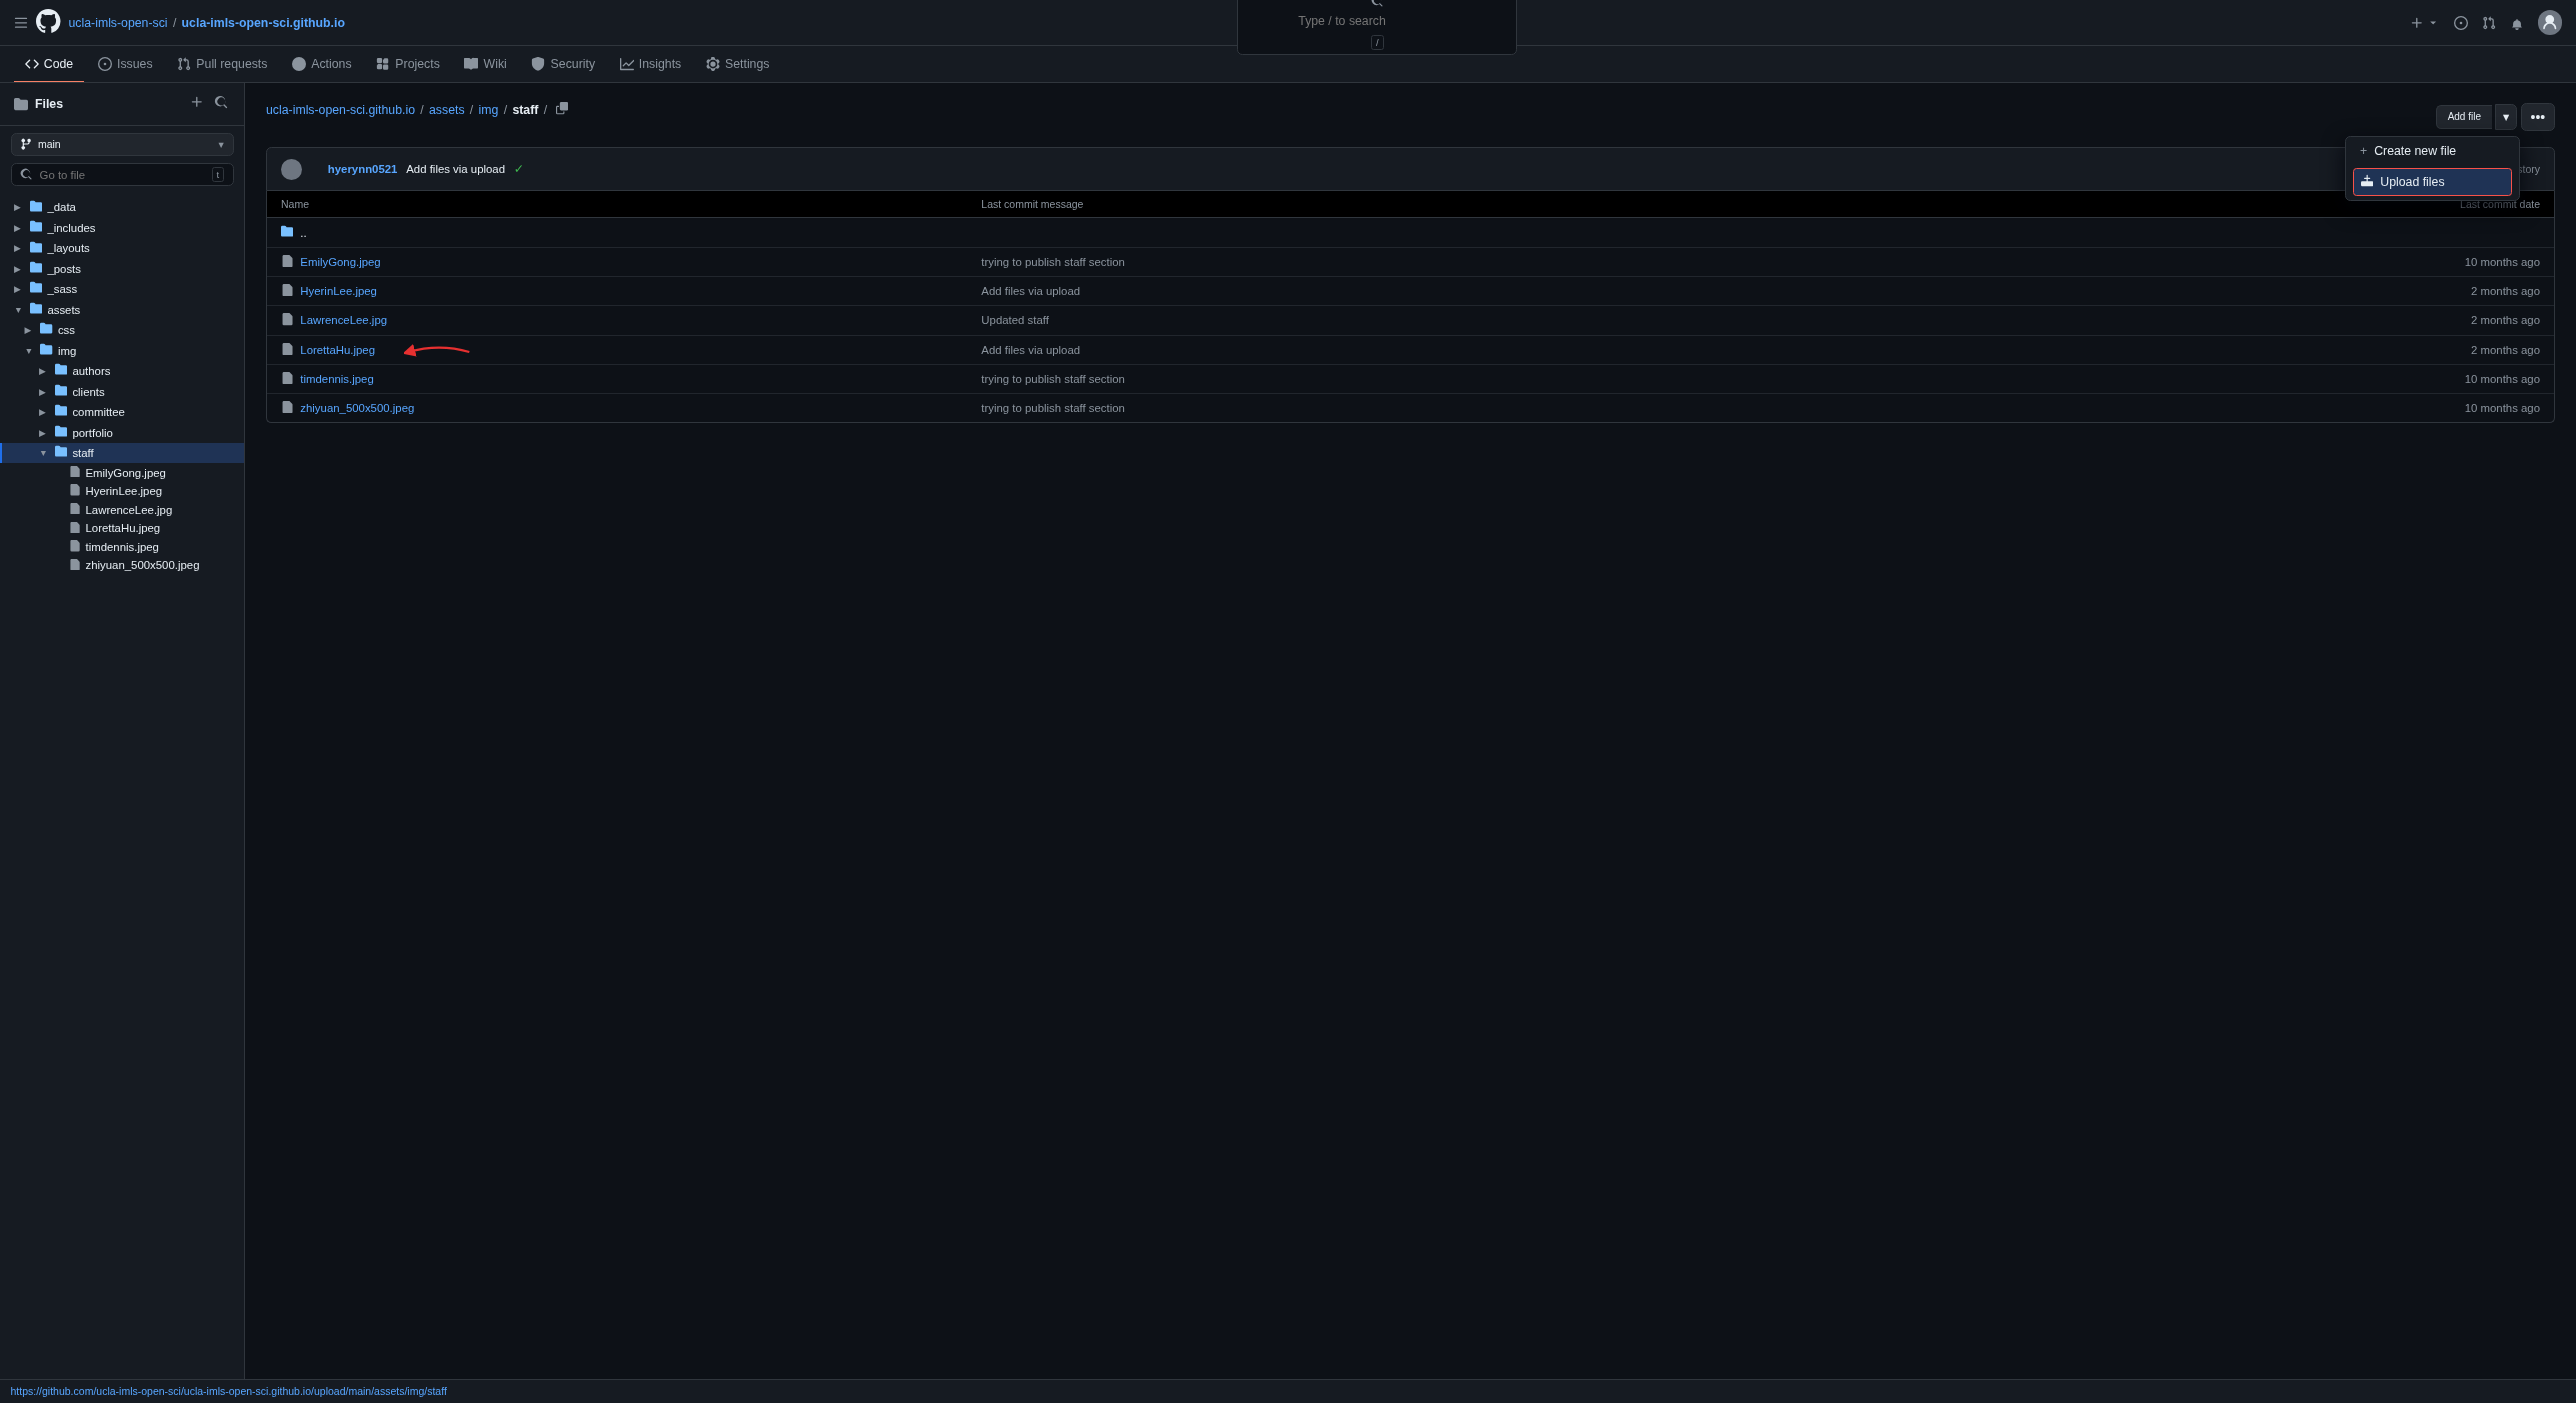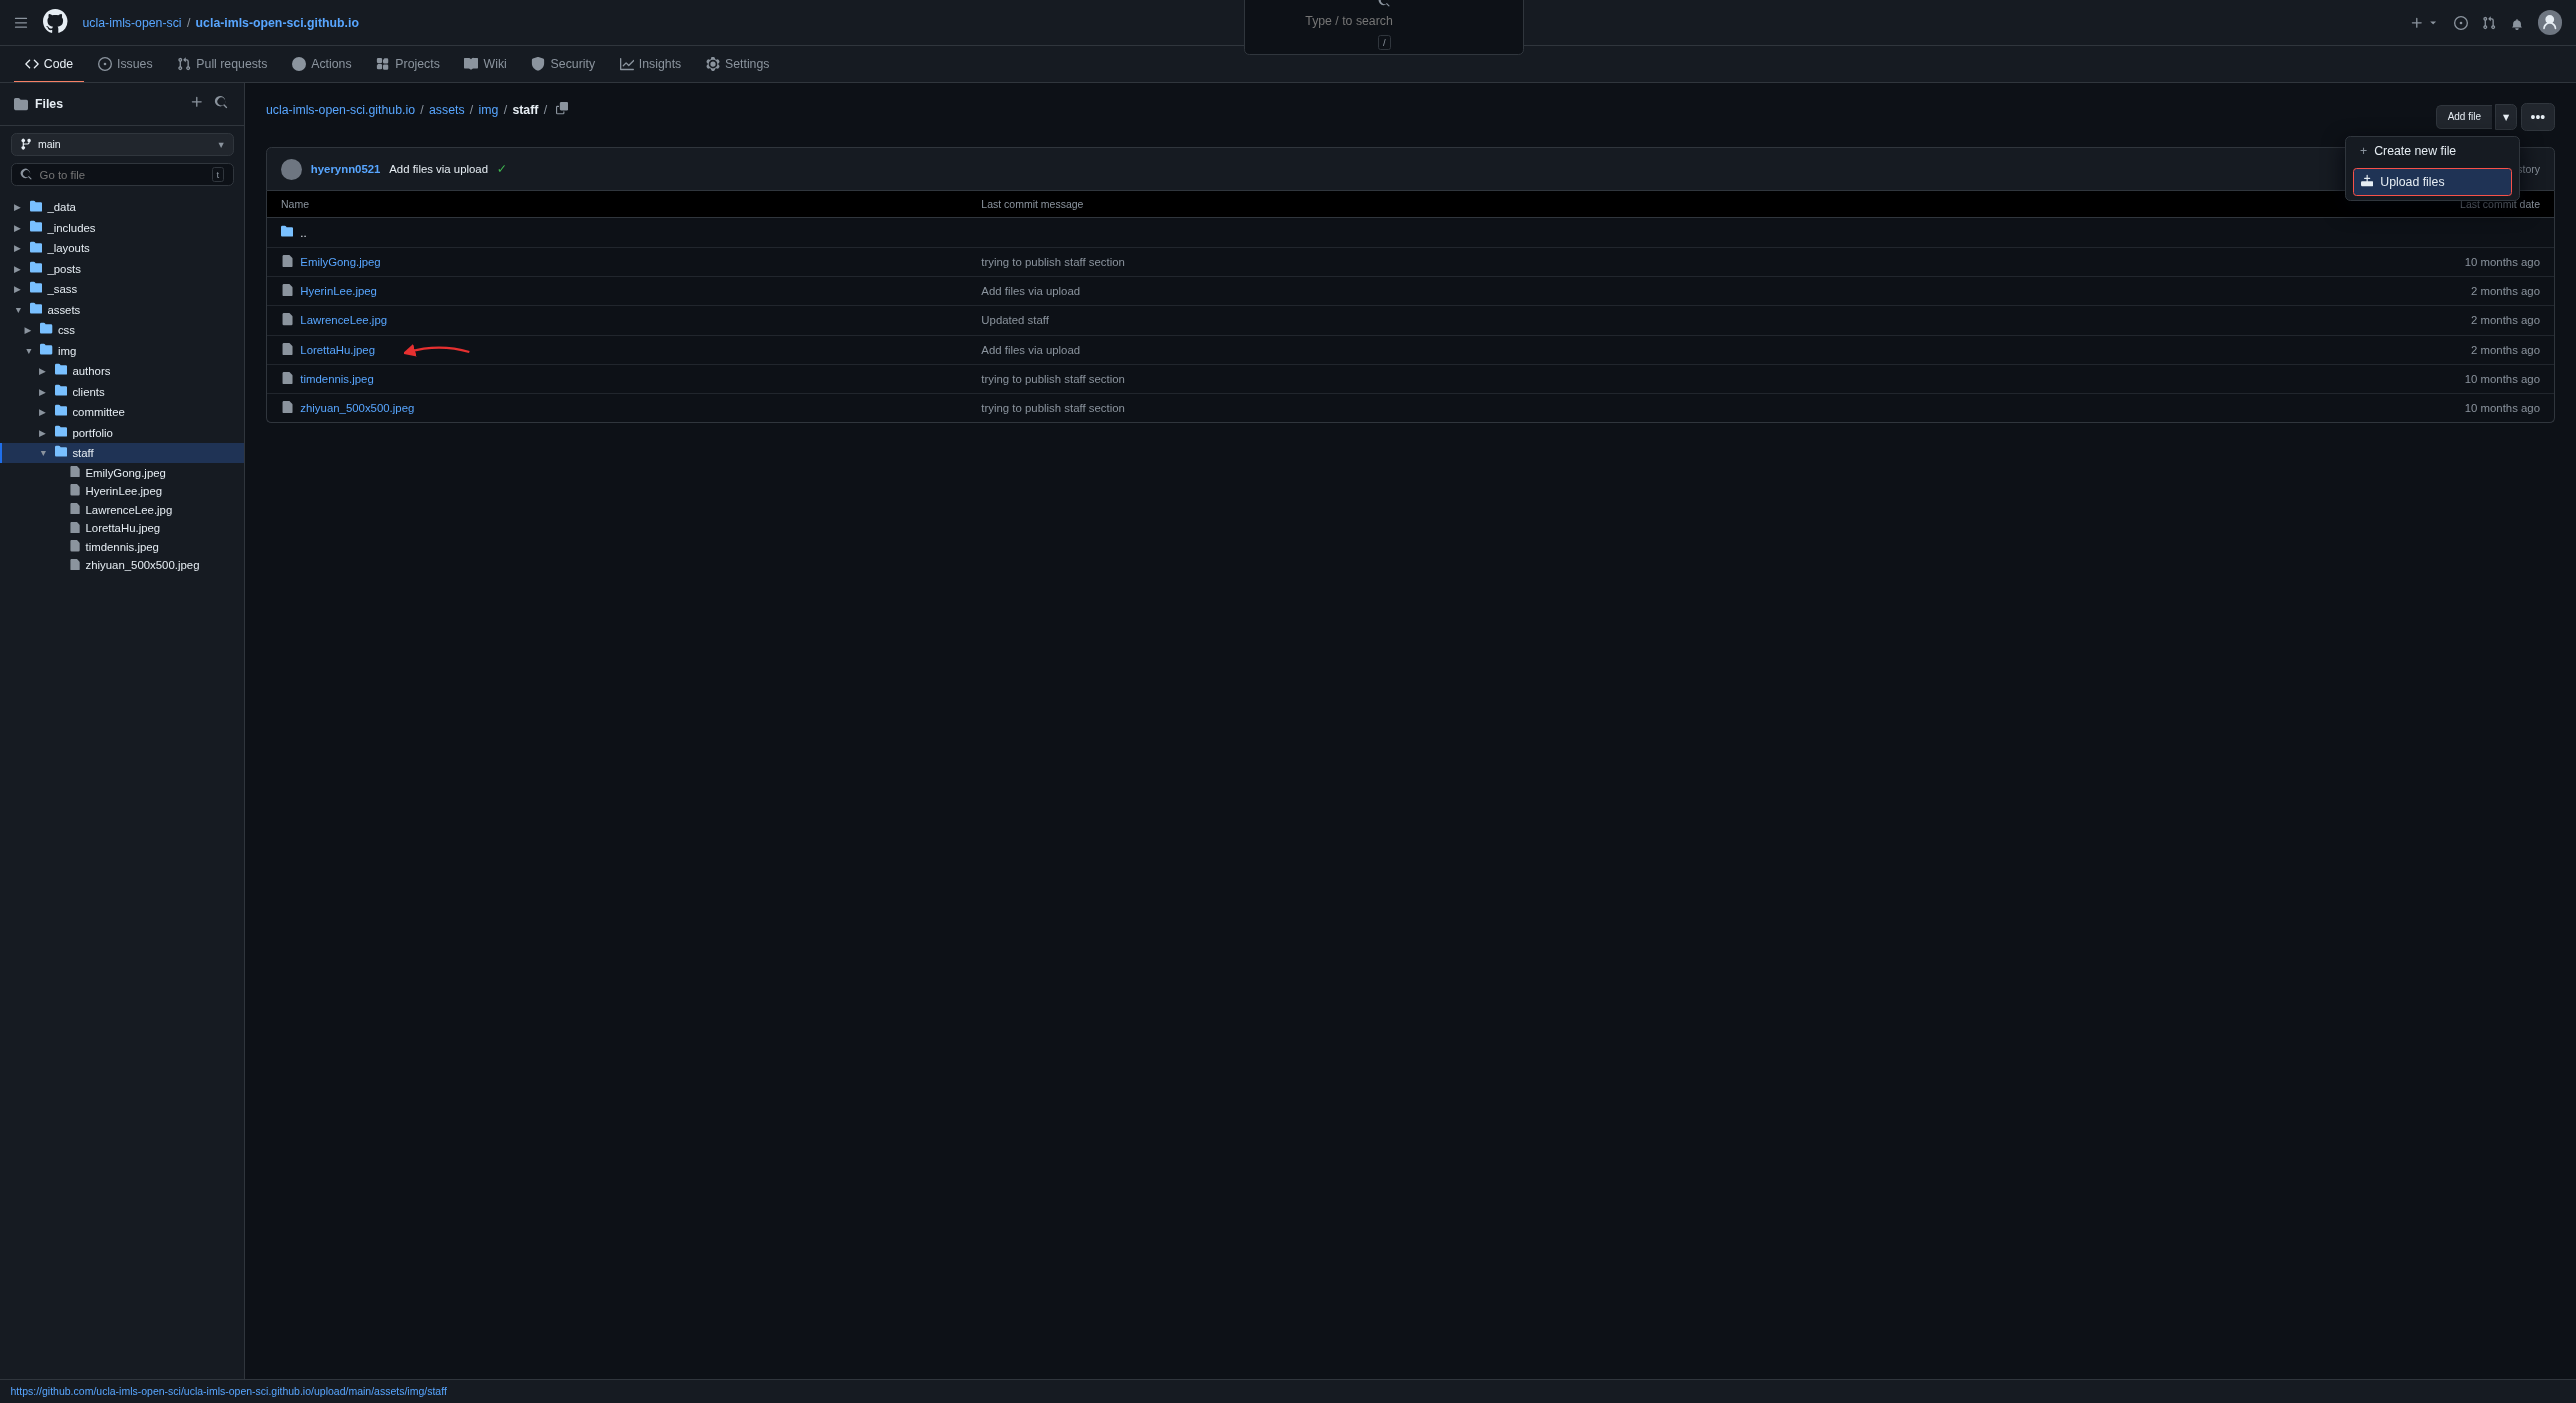--- a/index.html
+++ b/index.html
@@ -14,21 +14,21 @@
     
     .top-nav {
       background: #161b22;
       border-bottom: 0.9px solid #30363d;
       display: flex;
       align-items: center;
       padding: 0 14px;
       height: 46px;
       gap: 14px;
     }
-    .top-nav-left { display: flex; align-items: center; gap: 15px; }
+    .top-nav-left { display: flex; align-items: center; gap: 8px; }
     .hamburger-icon, .github-logo { color: #e6edf3; cursor: pointer; }
     .repo-path { display: flex; align-items: center; gap: 5.3px; color: #8b949e; font-size: 12.3px; }
     .repo-path a { color: #58a6ff; text-decoration: none; }
     .repo-path .separator { color: #8b949e; }
     .repo-path .repo-name { color: #58a6ff; font-weight: 600; }
 
     .top-nav-center { flex: 1; }
     .search-bar {
       background: #0d1117;
       border: 0.9px solid #30363d;
@@ -198,21 +198,21 @@
     .commit-info {
       display: flex;
       align-items: center;
       gap: 8.8px;
       background: #161b22;
       border: 0.9px solid #30363d;
       border-radius: 5.3px 5.3px 0 0;
       padding: 10.5px 14px;
     }
     .commit-avatar { width: 21px; height: 21px; border-radius: 50%; background: #6e7681; }
-    .commit-username { color: #58a6ff; font-weight: 600; font-size: 11.4px; }
+    .commit-username { color: #58a6ff; font-weight: 600; font-size: 11.4px; margin-left: 17px; }
     .commit-message { color: #e6edf3; font-size: 11.4px; }
     .commit-check { color: #3fb950; font-size: 12.3px; }
     .commit-meta { margin-left: auto; color: #8b949e; font-size: 10.5px; }
 
     .file-table {
       width: 100%;
       border: 0.9px solid #30363d;
       border-top: none;
       border-radius: 0 0 5.3px 5.3px;
       overflow: hidden;

